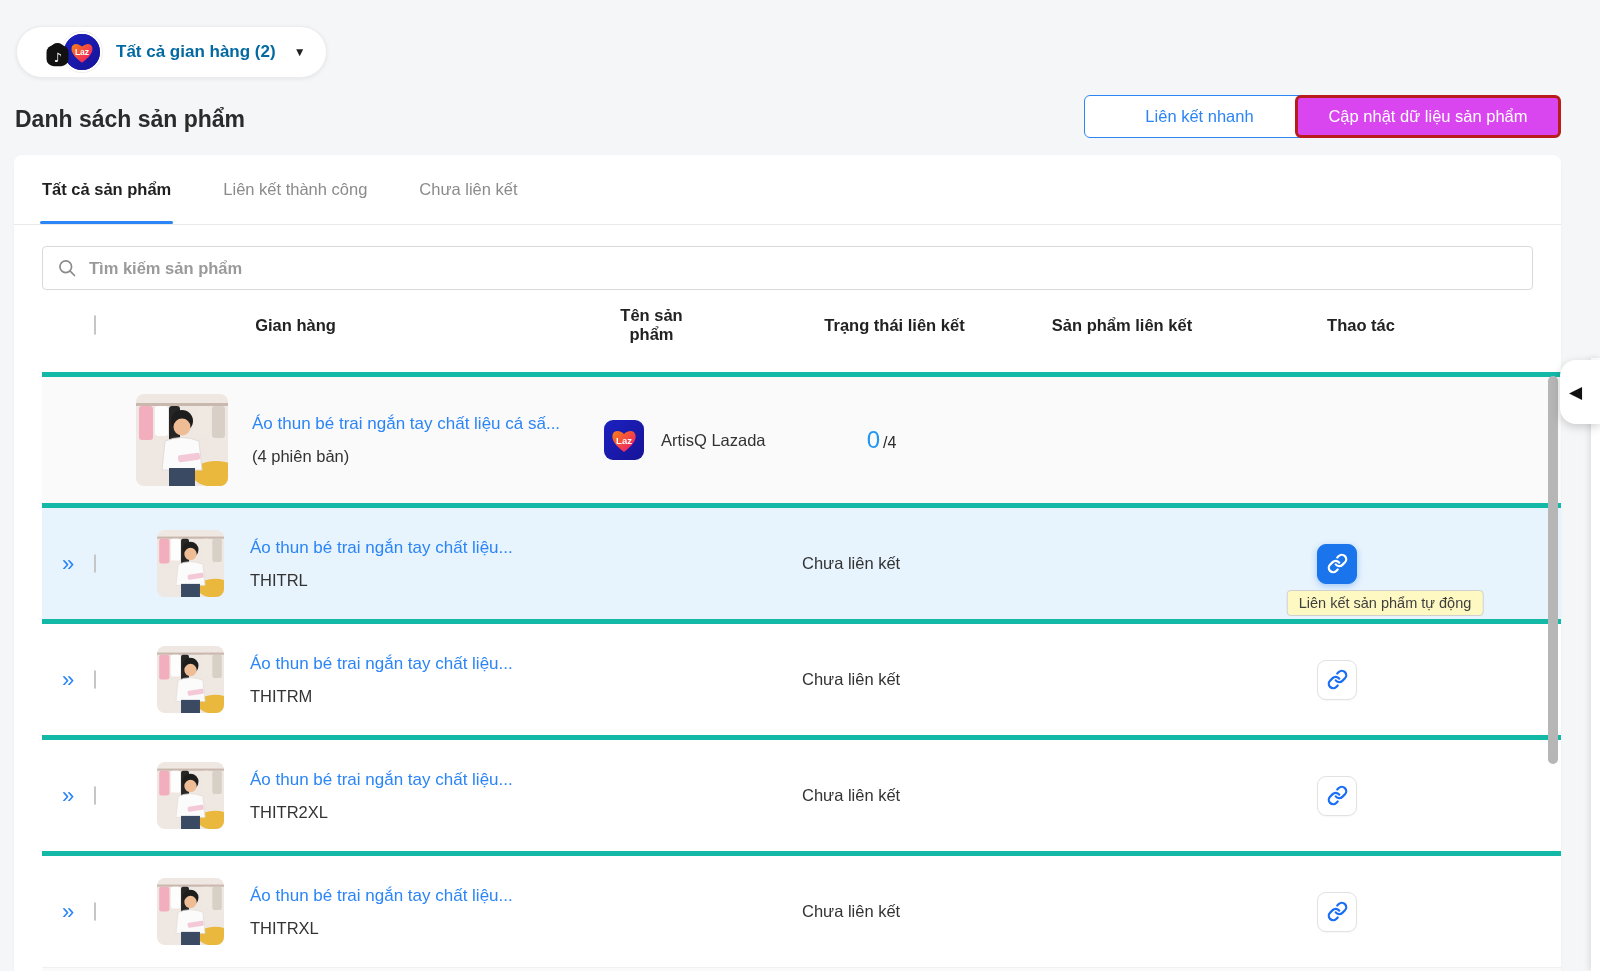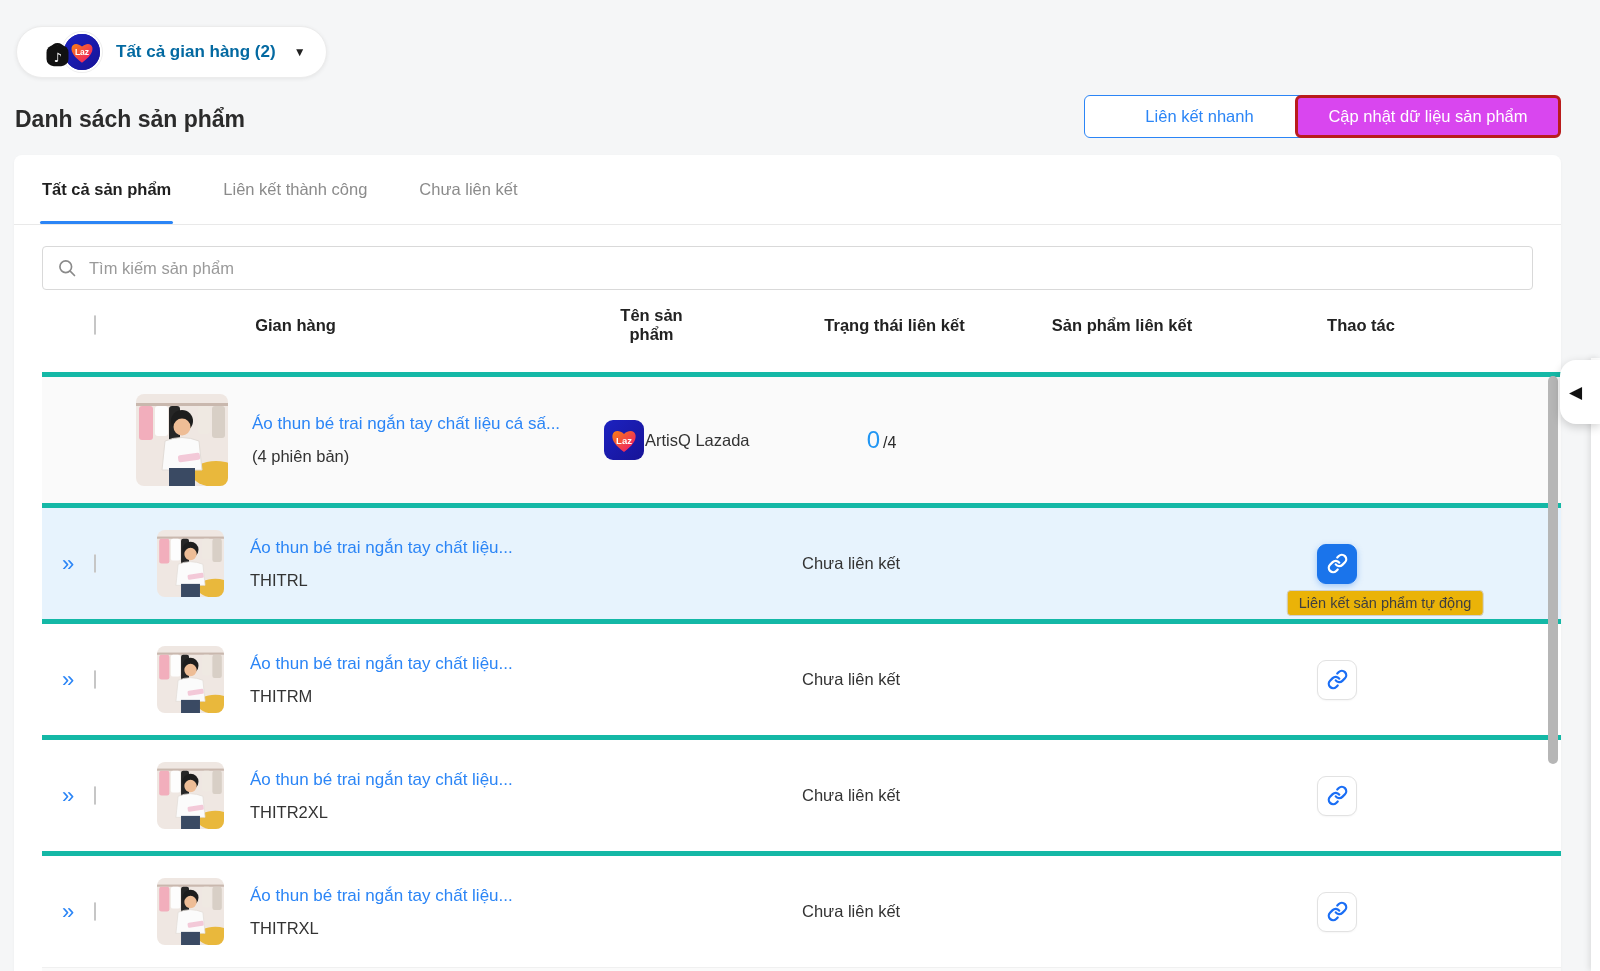--- a/index.html
+++ b/index.html
@@ -33,21 +33,21 @@
     padding-left:28px; gap:52px; }
   .tab { display:flex; align-items:center; font-size:16.5px; color:#8b8b8b; position:relative; cursor:pointer; }
   .tab.active { color:#1f1f1f; font-weight:bold; }
   .tab.active::after { content:""; position:absolute; left:-2px; right:-2px; bottom:0; height:3px;
     background:#2b85f6; border-radius:2px; }
 
   .search { margin:21px 28px 0; height:44px; border:1px solid #d9d9d9; border-radius:4px;
     display:flex; align-items:center; padding:0 14px; gap:12px; background:#fff; }
   .search svg { flex:0 0 auto; }
   .search input { border:none; outline:none; flex:1; font-size:16.5px; color:#333;
-    font-family:"Liberation Sans","DejaVu Sans",sans-serif; background:transparent; }
+    font-family:"Liberation Sans","DejaVu Sans",sans-serif; background:transparent;font-weight:bold; }
   .search input::placeholder { color:#9a9a9a; }
 
   
   .grid { display:grid; grid-template-columns:52px 42px 465px 201px 185px 270px 276px; align-items:center; }
   .thead { margin:10px 0 22px 28px; height:50px; font-size:16.5px; font-weight:bold; color:#222; }
   .th { text-align:center; }
   .th-name   { padding-right:100px; }
   .th-store  { padding-right:146px; }
   .th-action { padding-right:68px; }
 
@@ -66,37 +66,37 @@
   .prod-cell { display:flex; align-items:center; }
   .row.parent .prod-cell { padding-left:0; }
   .row.child  .prod-cell { padding-left:21px; }
   .prod-img { border-radius:8px; overflow:hidden; flex:0 0 auto; }
   .row.parent .prod-img { width:92px; height:92px; margin-right:24px; }
   .row.child  .prod-img { width:67px; height:67px; margin-right:26px; }
   .prod-img svg { display:block; width:100%; height:100%; }
   .prod-title { font-size:17px; color:#2b85f6; cursor:pointer; white-space:nowrap; }
   .prod-sub { font-size:16.5px; color:#333; margin-top:13px; }
 
-  .store-cell { display:flex; align-items:center; gap:1px; padding-left:3px; }
+  .store-cell { display:flex; align-items:center; gap:17px; padding-left:3px; }
   .laz-square { width:40px; height:40px; border-radius:9px; overflow:hidden; flex:0 0 auto; }
   .store-name { font-size:16.5px; color:#333; }
 
   .status-cell { font-size:16.5px; color:#333; }
   .count-cell { text-align:center; font-size:16px; color:#2b2b2b; padding-right:26px; }
   .count-num { color:#2196f3; font-size:24px; margin-right:3px; }
 
   .action-cell { display:flex; justify-content:center; }
   .action-wrap { position:relative; transform:translateX(-58px); }
   .link-btn { width:40px; height:40px; border-radius:9px; background:#fff; border:1px solid #e2e2e2;
     color:#1a6ef5; display:flex; align-items:center; justify-content:center; cursor:pointer;
     box-shadow:0 1px 2px rgba(0,0,0,.04); }
   .row.highlighted .link-btn { background:#1a74eb; border-color:#1a74eb; color:#fff;
     box-shadow:0 2px 6px rgba(26,116,235,.35); }
   .tooltip { display:none; position:absolute; top:46px; left:50%; transform:translateX(calc(-50% + 48px));
-    white-space:nowrap; background:#eab308; border:1px solid #d0d0d0; color:#3f3f3f;
+    white-space:nowrap; background:#fef9c3; border:1px solid #d0d0d0; color:#3f3f3f;
     font-size:14.5px; padding:4px 11px; border-radius:4px; }
   .row.highlighted .tooltip { display:block; }
 
   .bottom-sliver { border-top:1px solid #f0f0f0; background:#fafafa; height:5px; }
 
   
   .scroll-thumb { position:absolute; right:3px; top:221px; width:10px; height:388px;
     background:#b6b6b6; border-radius:5px; }
 
   

